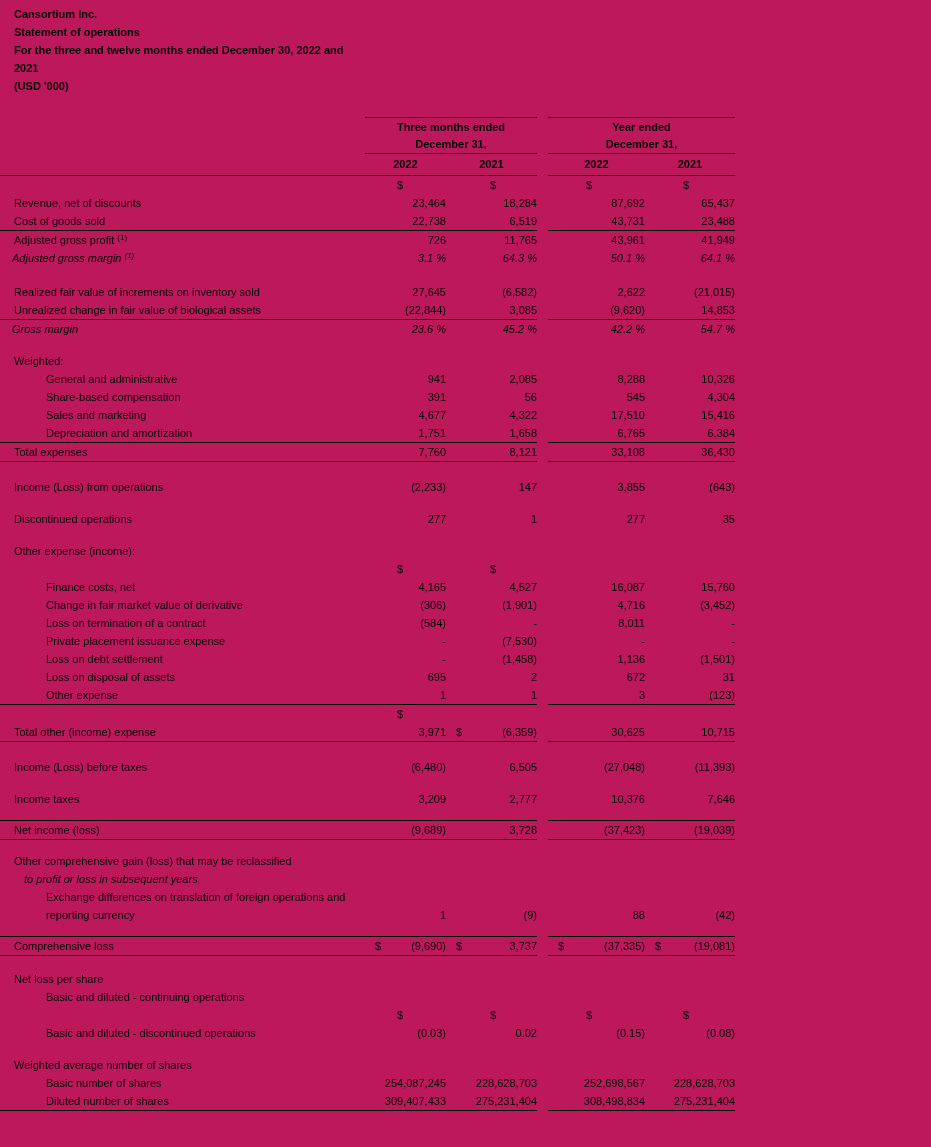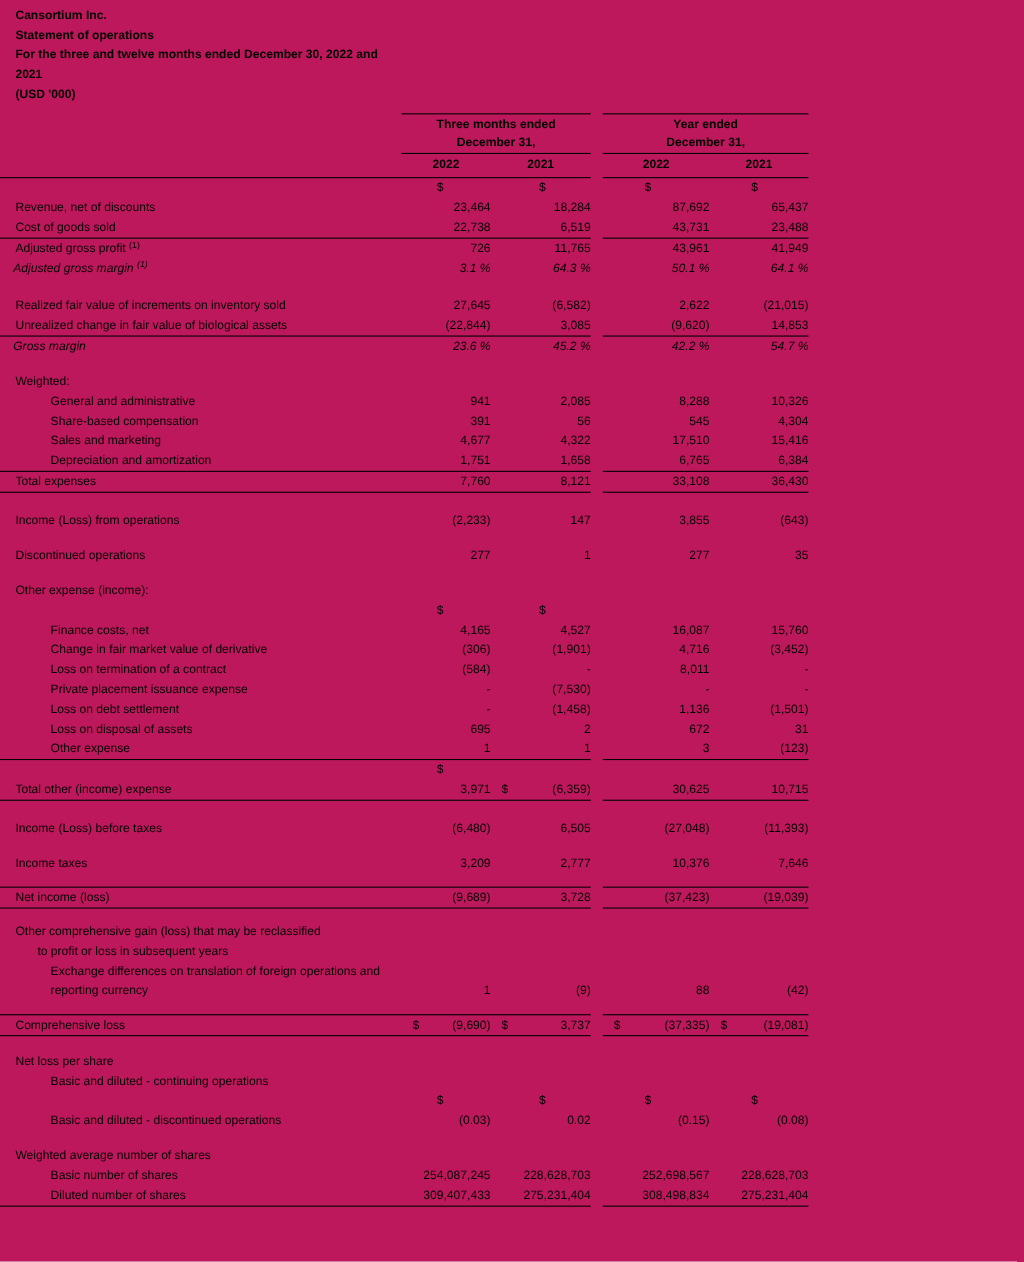--- a/index.html
+++ b/index.html
@@ -9,40 +9,40 @@
     background:#be185d;color:#000000;
     font-family:"Liberation Sans",sans-serif;
     font-size:11px;
     box-sizing:border-box;
     padding-top:5px;
     overflow:hidden;
   }
   
   .hline{font-weight:bold;line-height:18px;padding-left:14px;}
   
-  .ch{display:flex;margin-top:8px;}
+  .ch{display:flex;margin-top:22px;}
   .ch-sp{width:365px;}
   .chg{box-sizing:border-box;border-top:1.5px solid #000;border-bottom:1.5px solid #000;
        text-align:center;font-weight:bold;line-height:17px;padding-top:1px;}
   .chg1{width:172px;}
   .chgap{width:11px;}
   .chg2{width:187px;}
   .yrow{display:flex;}
   .yg1{width:537px;display:flex;box-sizing:border-box;border-bottom:1.5px solid #000;}
   .yg2{width:187px;display:flex;box-sizing:border-box;border-bottom:1.5px solid #000;}
   .ylab{width:365px;}
   .y{font-weight:bold;text-align:center;line-height:21px;box-sizing:border-box;}
   .yc0{width:81px;}.yc1{width:91px;}.yc2{width:97px;}.yc3{width:90px;}
   
   .row{display:flex;}
   .g1{width:537px;display:flex;box-sizing:border-box;}
   .g2{width:187px;display:flex;box-sizing:border-box;}
   .rgap{width:11px;}
   .lbl{width:365px;box-sizing:border-box;line-height:18px;padding-left:14px;white-space:nowrap;overflow:hidden;}
-  .ind1{padding-left:34px;}
+  .ind1{padding-left:24px;font-style:italic;}
   .ind2{padding-left:46px;}
   .cell{box-sizing:border-box;line-height:18px;display:flex;justify-content:flex-end;white-space:nowrap;}
   .c0{width:81px;}.c1{width:91px;}.c2{width:97px;}.c3{width:90px;}
   .cell .dol{margin-right:auto;padding-left:10px;}
   .cell.donly{justify-content:flex-start;}
   .donly.c0{padding-left:32px;}
   .donly.c1{padding-left:44px;}
   .donly.c2{padding-left:38px;}
   .donly.c3{padding-left:38px;}
   .it{font-style:italic;padding-left:12px;}

